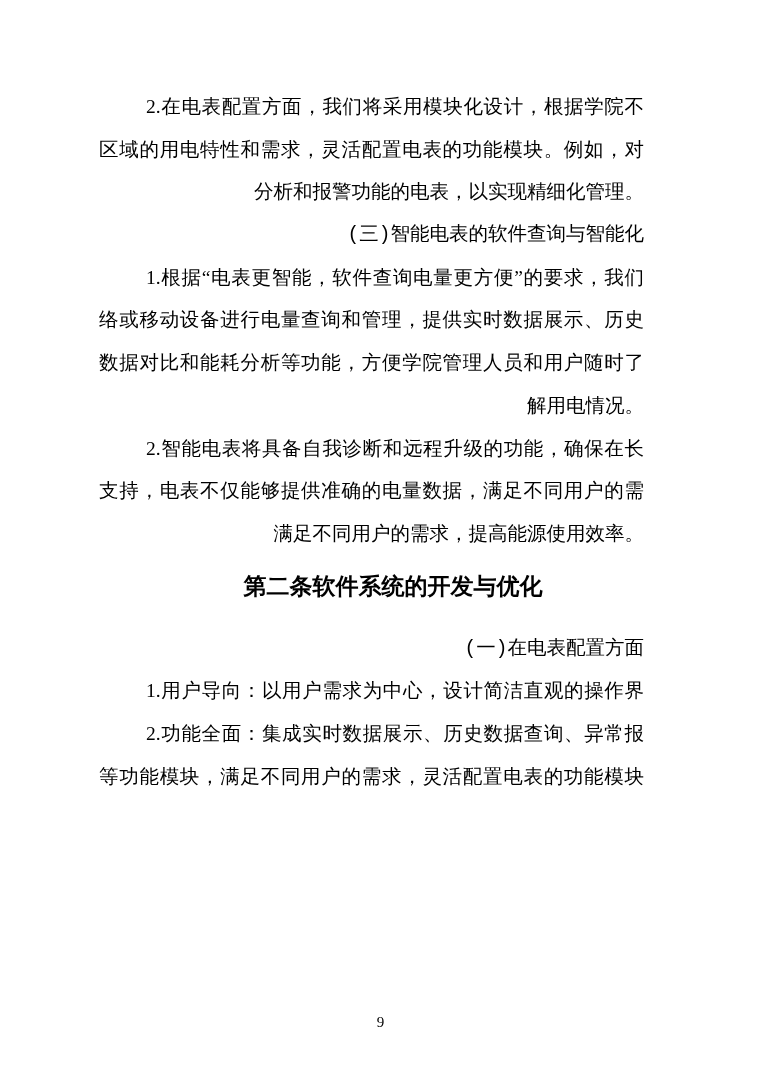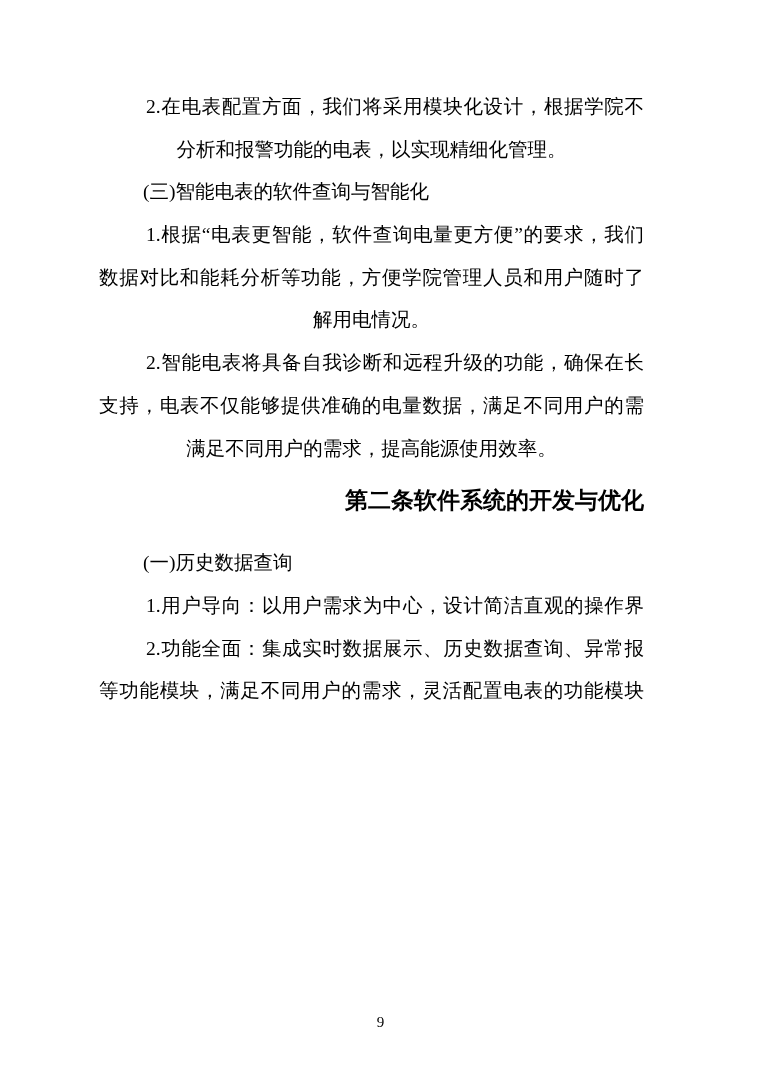--- a/index.html
+++ b/index.html
@@ -19,84 +19,87 @@
   .content {
     position: absolute;
     left: 99px;
     top: 86px;
     width: 545px;
   }
   .line {
     font-size: 19.5px;
     height: 42.7px;
     line-height: 42.7px;
-    text-align: center;
+    text-align: right;
     overflow: hidden;
   }
   .line.just {
     text-align: justify;
     text-align-last: justify;
   }
   .line.indent {
     padding-left: 47px;
   }
   .block-heading {
     margin-top: 6px;
     margin-bottom: 16px;
   }
   .block-heading .line {
     font-size: 23px;
     font-weight: bold;
     height: 50px;
     line-height: 50px;
     padding-left: 43px;
-    text-align: right;
+    text-align: center;
   }
   .block-subheading .line {
     padding-left: 44px;
-    text-align: left;
+    text-align: right;
+    font-family: Liberation Mono, monospace;
   }
   .page-number {
     position: absolute;
     left: 0;
     top: 1012px;
     width: 100%;
     text-align: center;
     font-size: 15px;
     line-height: 20px;
     font-family: "Liberation Serif", "DejaVu Serif", serif;
   }
 </style>
 </head>
 <body>
 
 <div class="page">
   <div class="content" id="doc-content">
       <div class="block block-para">
         <div class="line indent just">2.在电表配置方面，我们将采用模块化设计，根据学院不同</div>
+        <div class="line just">区域的用电特性和需求，灵活配置电表的功能模块。例如，对</div>
         <div class="line">分析和报警功能的电表，以实现精细化管理。</div>
       </div>
       <div class="block block-subheading">
         <div class="line">(三)智能电表的软件查询与智能化</div>
       </div>
       <div class="block block-para">
         <div class="line indent just">1.根据“电表更智能，软件查询电量更方便”的要求，我们将</div>
+        <div class="line just">络或移动设备进行电量查询和管理，提供实时数据展示、历史</div>
         <div class="line just">数据对比和能耗分析等功能，方便学院管理人员和用户随时了</div>
         <div class="line">解用电情况。</div>
       </div>
       <div class="block block-para">
         <div class="line indent just">2.智能电表将具备自我诊断和远程升级的功能，确保在长期</div>
         <div class="line just">支持，电表不仅能够提供准确的电量数据，满足不同用户的需求</div>
         <div class="line">满足不同用户的需求，提高能源使用效率。</div>
       </div>
       <div class="block block-heading">
         <div class="line">第二条软件系统的开发与优化</div>
       </div>
       <div class="block block-subheading">
-        <div class="line">(一)历史数据查询</div>
+        <div class="line">(一)在电表配置方面</div>
       </div>
       <div class="block block-para">
         <div class="line indent just">1.用户导向：以用户需求为中心，设计简洁直观的操作界面，</div>
       </div>
       <div class="block block-para">
         <div class="line indent just">2.功能全面：集成实时数据展示、历史数据查询、异常报警</div>
         <div class="line just">等功能模块，满足不同用户的需求，灵活配置电表的功能模块</div>
       </div>
     </div>
   <div class="page-number">9</div>

